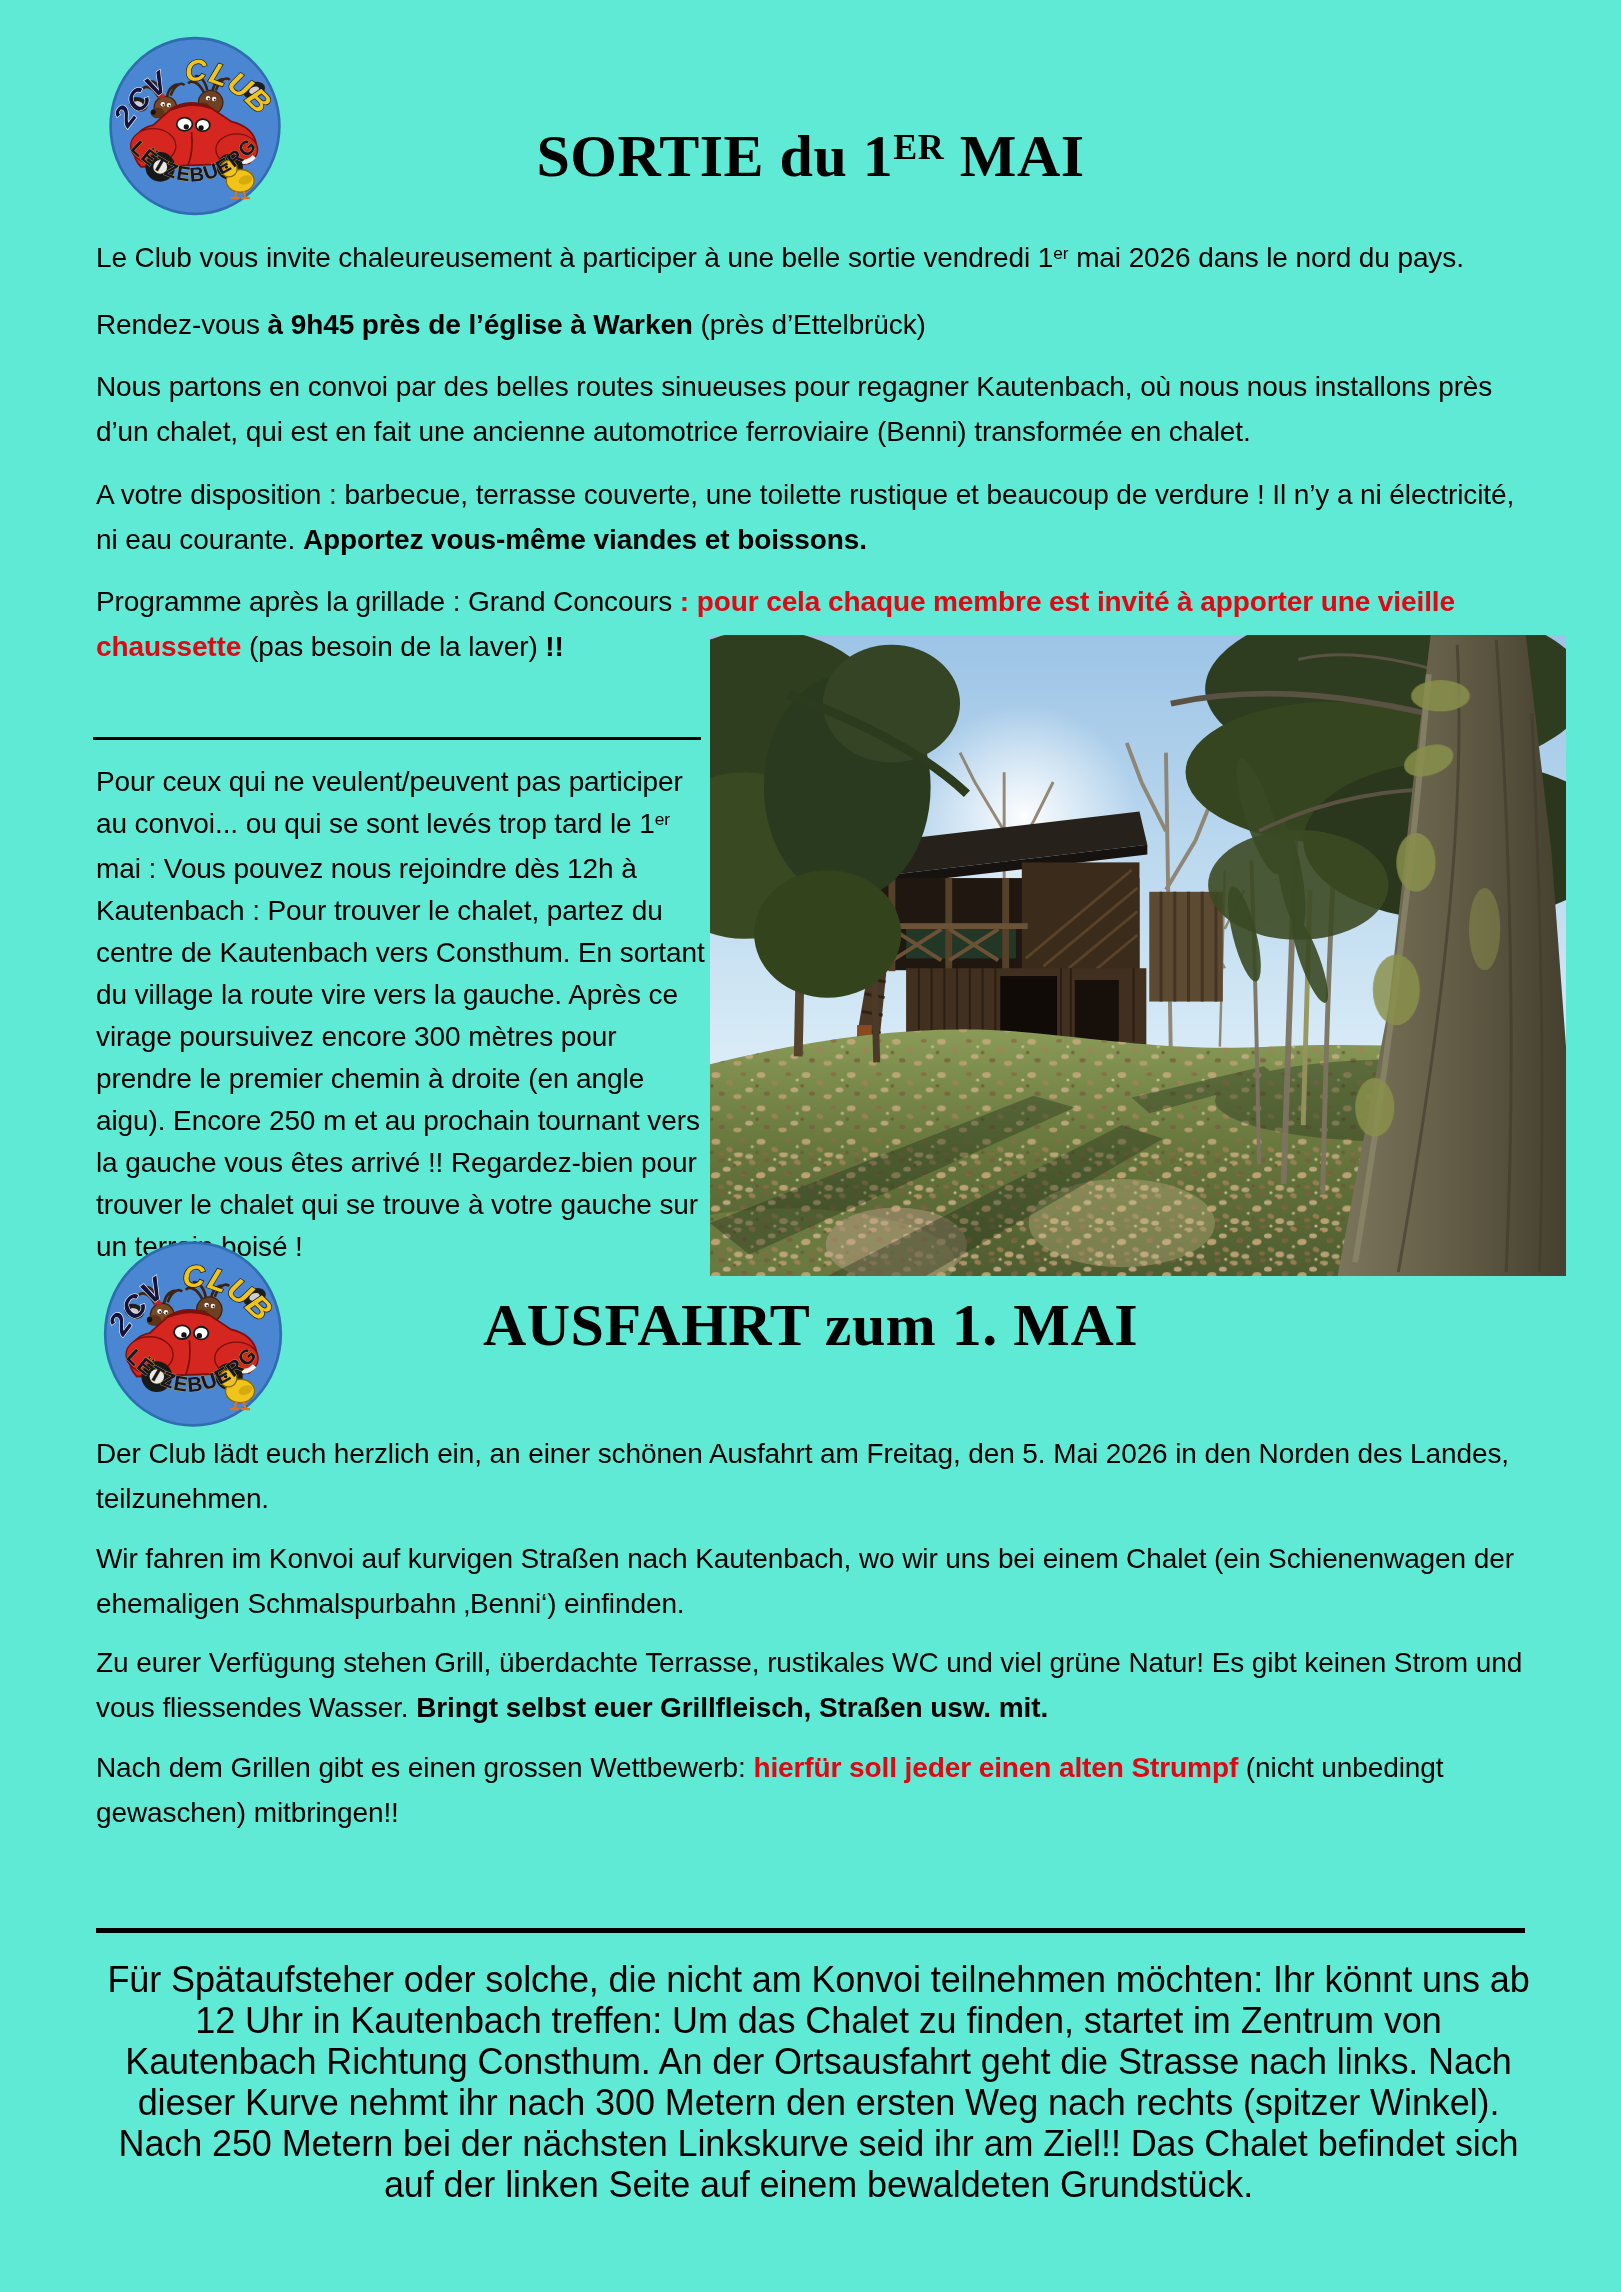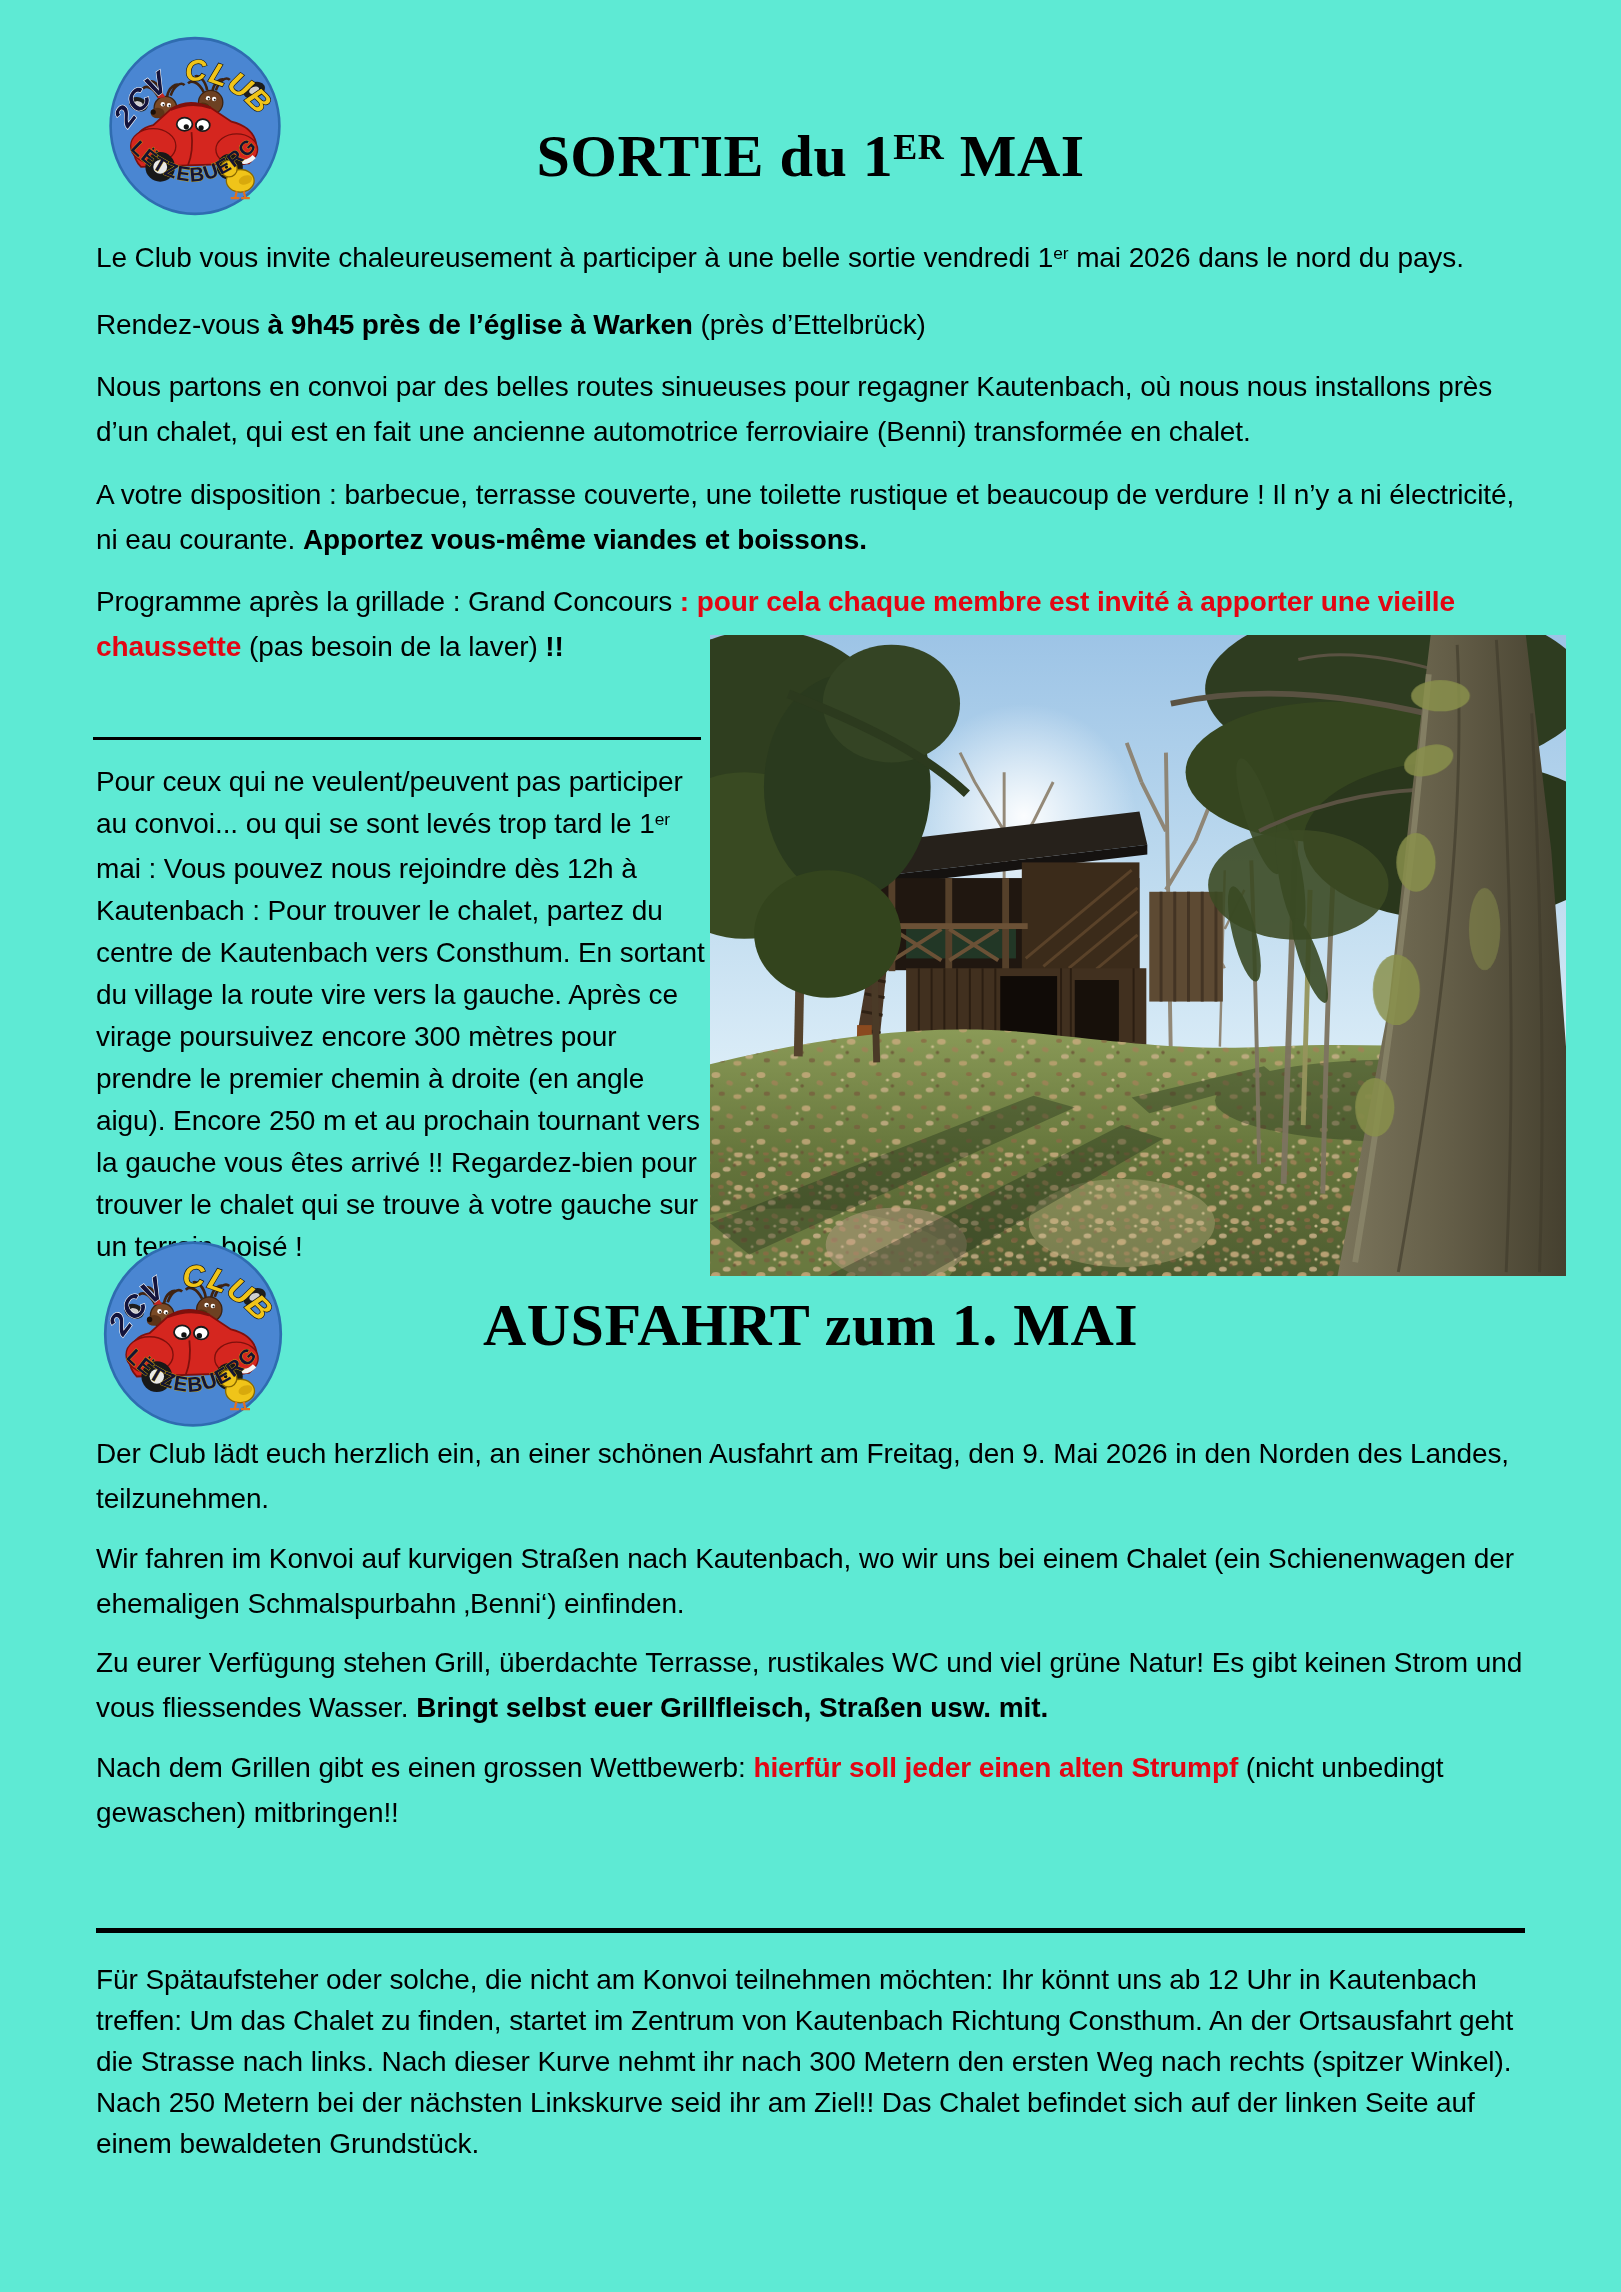--- a/index.html
+++ b/index.html
@@ -28,22 +28,22 @@
   b { font-weight:bold; }
   .red { color:#e30613; }
   .rule { position:absolute; background:#000; }
   .rule-thin  { left:93px;  top:737px;  width:608px;  height:2.9px; }
   .rule-thick { left:96px;  top:1928px; width:1429px; height:4.9px; }
   .sidebar {
     position:absolute; left:96px; top:761px; width:613px;
     font-size:28px; line-height:42px; letter-spacing:-0.1px;
   }
   .footer-par {
-    position:absolute; left:96px; top:1959px; width:1429px;
-    font-size:28px; line-height:41px; letter-spacing:-0.1px;
+    position:absolute; left:104px; top:1959px; width:1429px;
+    font-size:36px; line-height:41px; letter-spacing:-0.1px;text-align:center;
   }
   .logo { position:absolute; }
   .logo1 { left:108px; top:25.5px;   width:174px; height:200px; }
   .logo2 { left:100px; top:1239px; width:186px; height:190px; }
   .photo { position:absolute; left:710px; top:635px; width:856px; height:641px; }
 </style>
 </head>
 <body>
 
 <svg width="0" height="0" style="position:absolute" aria-hidden="true">
@@ -290,21 +290,21 @@
     </g>
   </svg>
 
   <svg class="logo logo2" viewBox="0 0 200 210">
     <use href="#club-logo"></use>
   </svg>
 
   <h1 class="title t2">AUSFAHRT zum 1. MAI</h1>
 
   <div class="body-block de-block">
-    <p>Der Club lädt euch herzlich ein, an einer schönen Ausfahrt am Freitag, den 9. Mai 2026 in den Norden des Landes, teilzunehmen.</p>
+    <p>Der Club lädt euch herzlich ein, an einer schönen Ausfahrt am Freitag, den 5. Mai 2026 in den Norden des Landes, teilzunehmen.</p>
     <p>Wir fahren im Konvoi auf kurvigen Straßen nach Kautenbach, wo wir uns bei einem Chalet (ein Schienenwagen der ehemaligen Schmalspurbahn ‚Benni‘) einfinden.</p>
     <p><span>Zu eurer Verfügung stehen Grill, überdachte Terrasse, rustikales WC und viel grüne Natur! Es gibt keinen Strom und vous fliessendes Wasser. </span><b>Bringt selbst euer Grillfleisch, Straßen usw. mit.</b></p>
     <p><span>Nach dem Grillen gibt es einen grossen Wettbewerb: </span><b class="red">hierfür soll jeder einen alten Strumpf</b><span> (nicht unbedingt gewaschen) mitbringen!!</span></p>
   </div>
 
   <div class="rule rule-thick"></div>
 
   <div class="footer-par">Für Spätaufsteher oder solche, die nicht am Konvoi teilnehmen möchten: Ihr könnt uns ab 12 Uhr in Kautenbach treffen: Um das Chalet zu finden, startet im Zentrum von Kautenbach Richtung Consthum. An der Ortsausfahrt geht die Strasse nach links. Nach dieser Kurve nehmt ihr nach 300 Metern den ersten Weg nach rechts (spitzer Winkel). Nach 250 Metern bei der nächsten Linkskurve seid ihr am Ziel!! Das Chalet befindet sich auf der linken Seite auf einem bewaldeten Grundstück.</div>
 
 </div>

